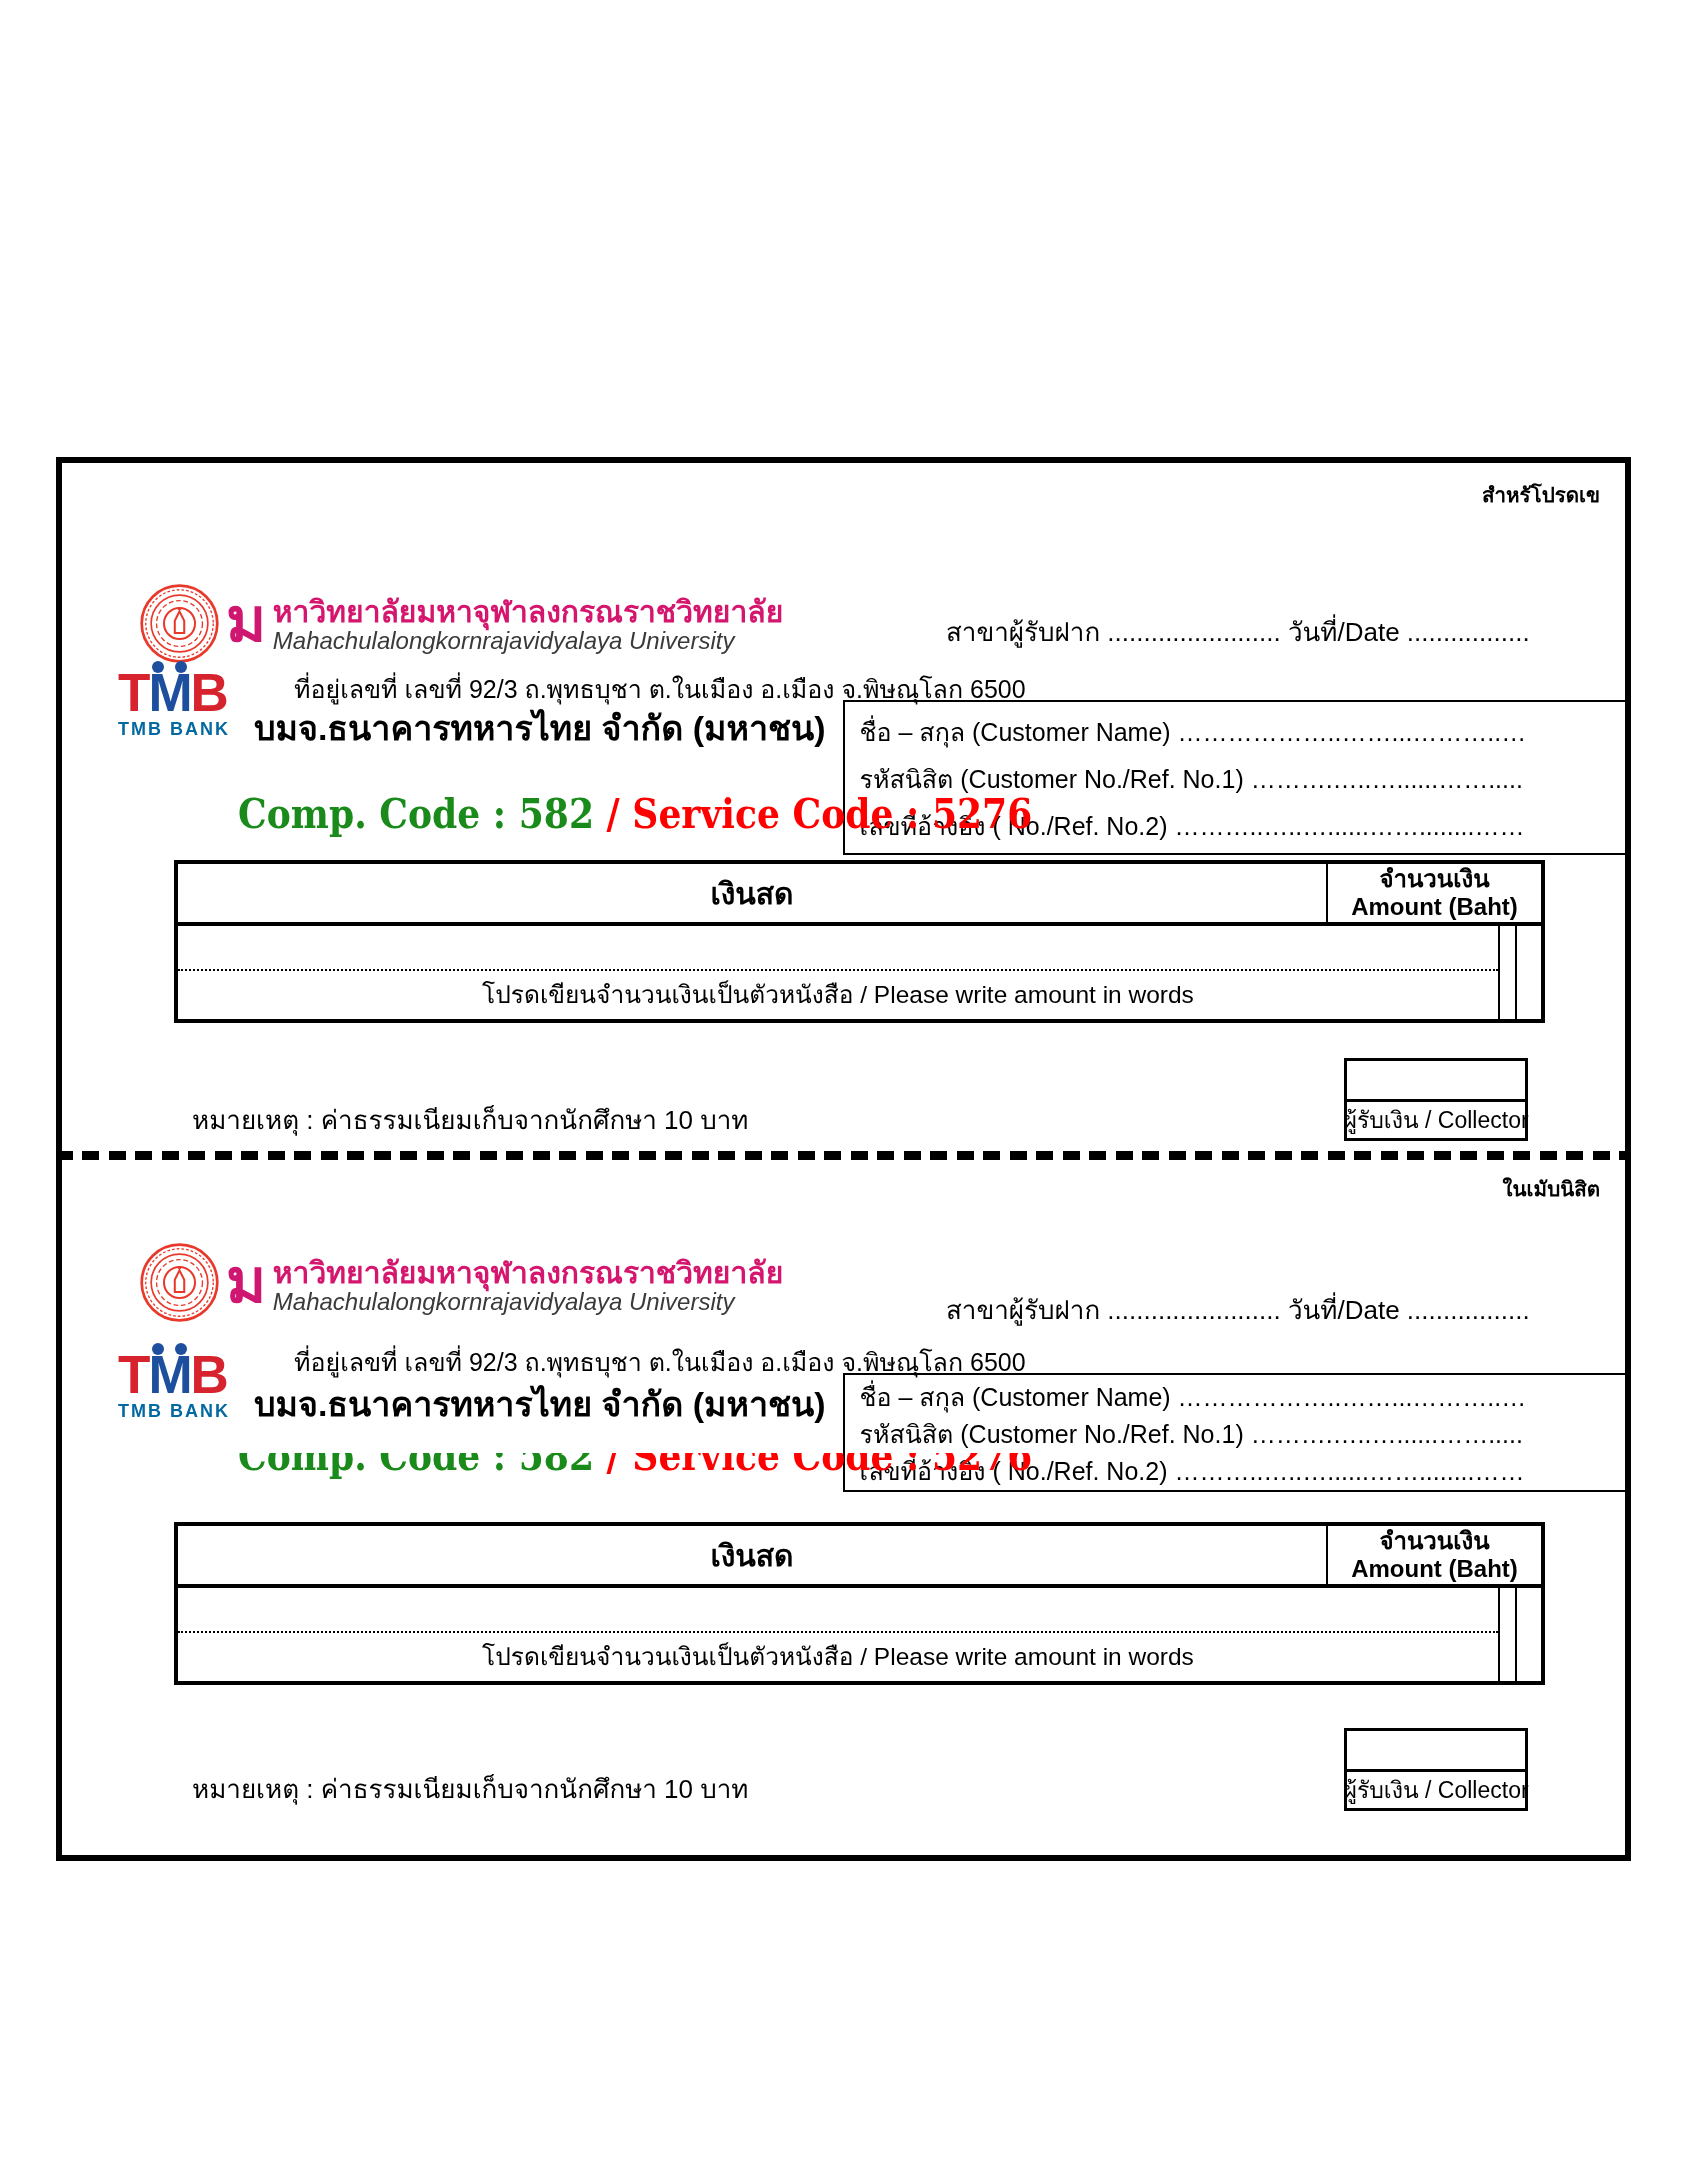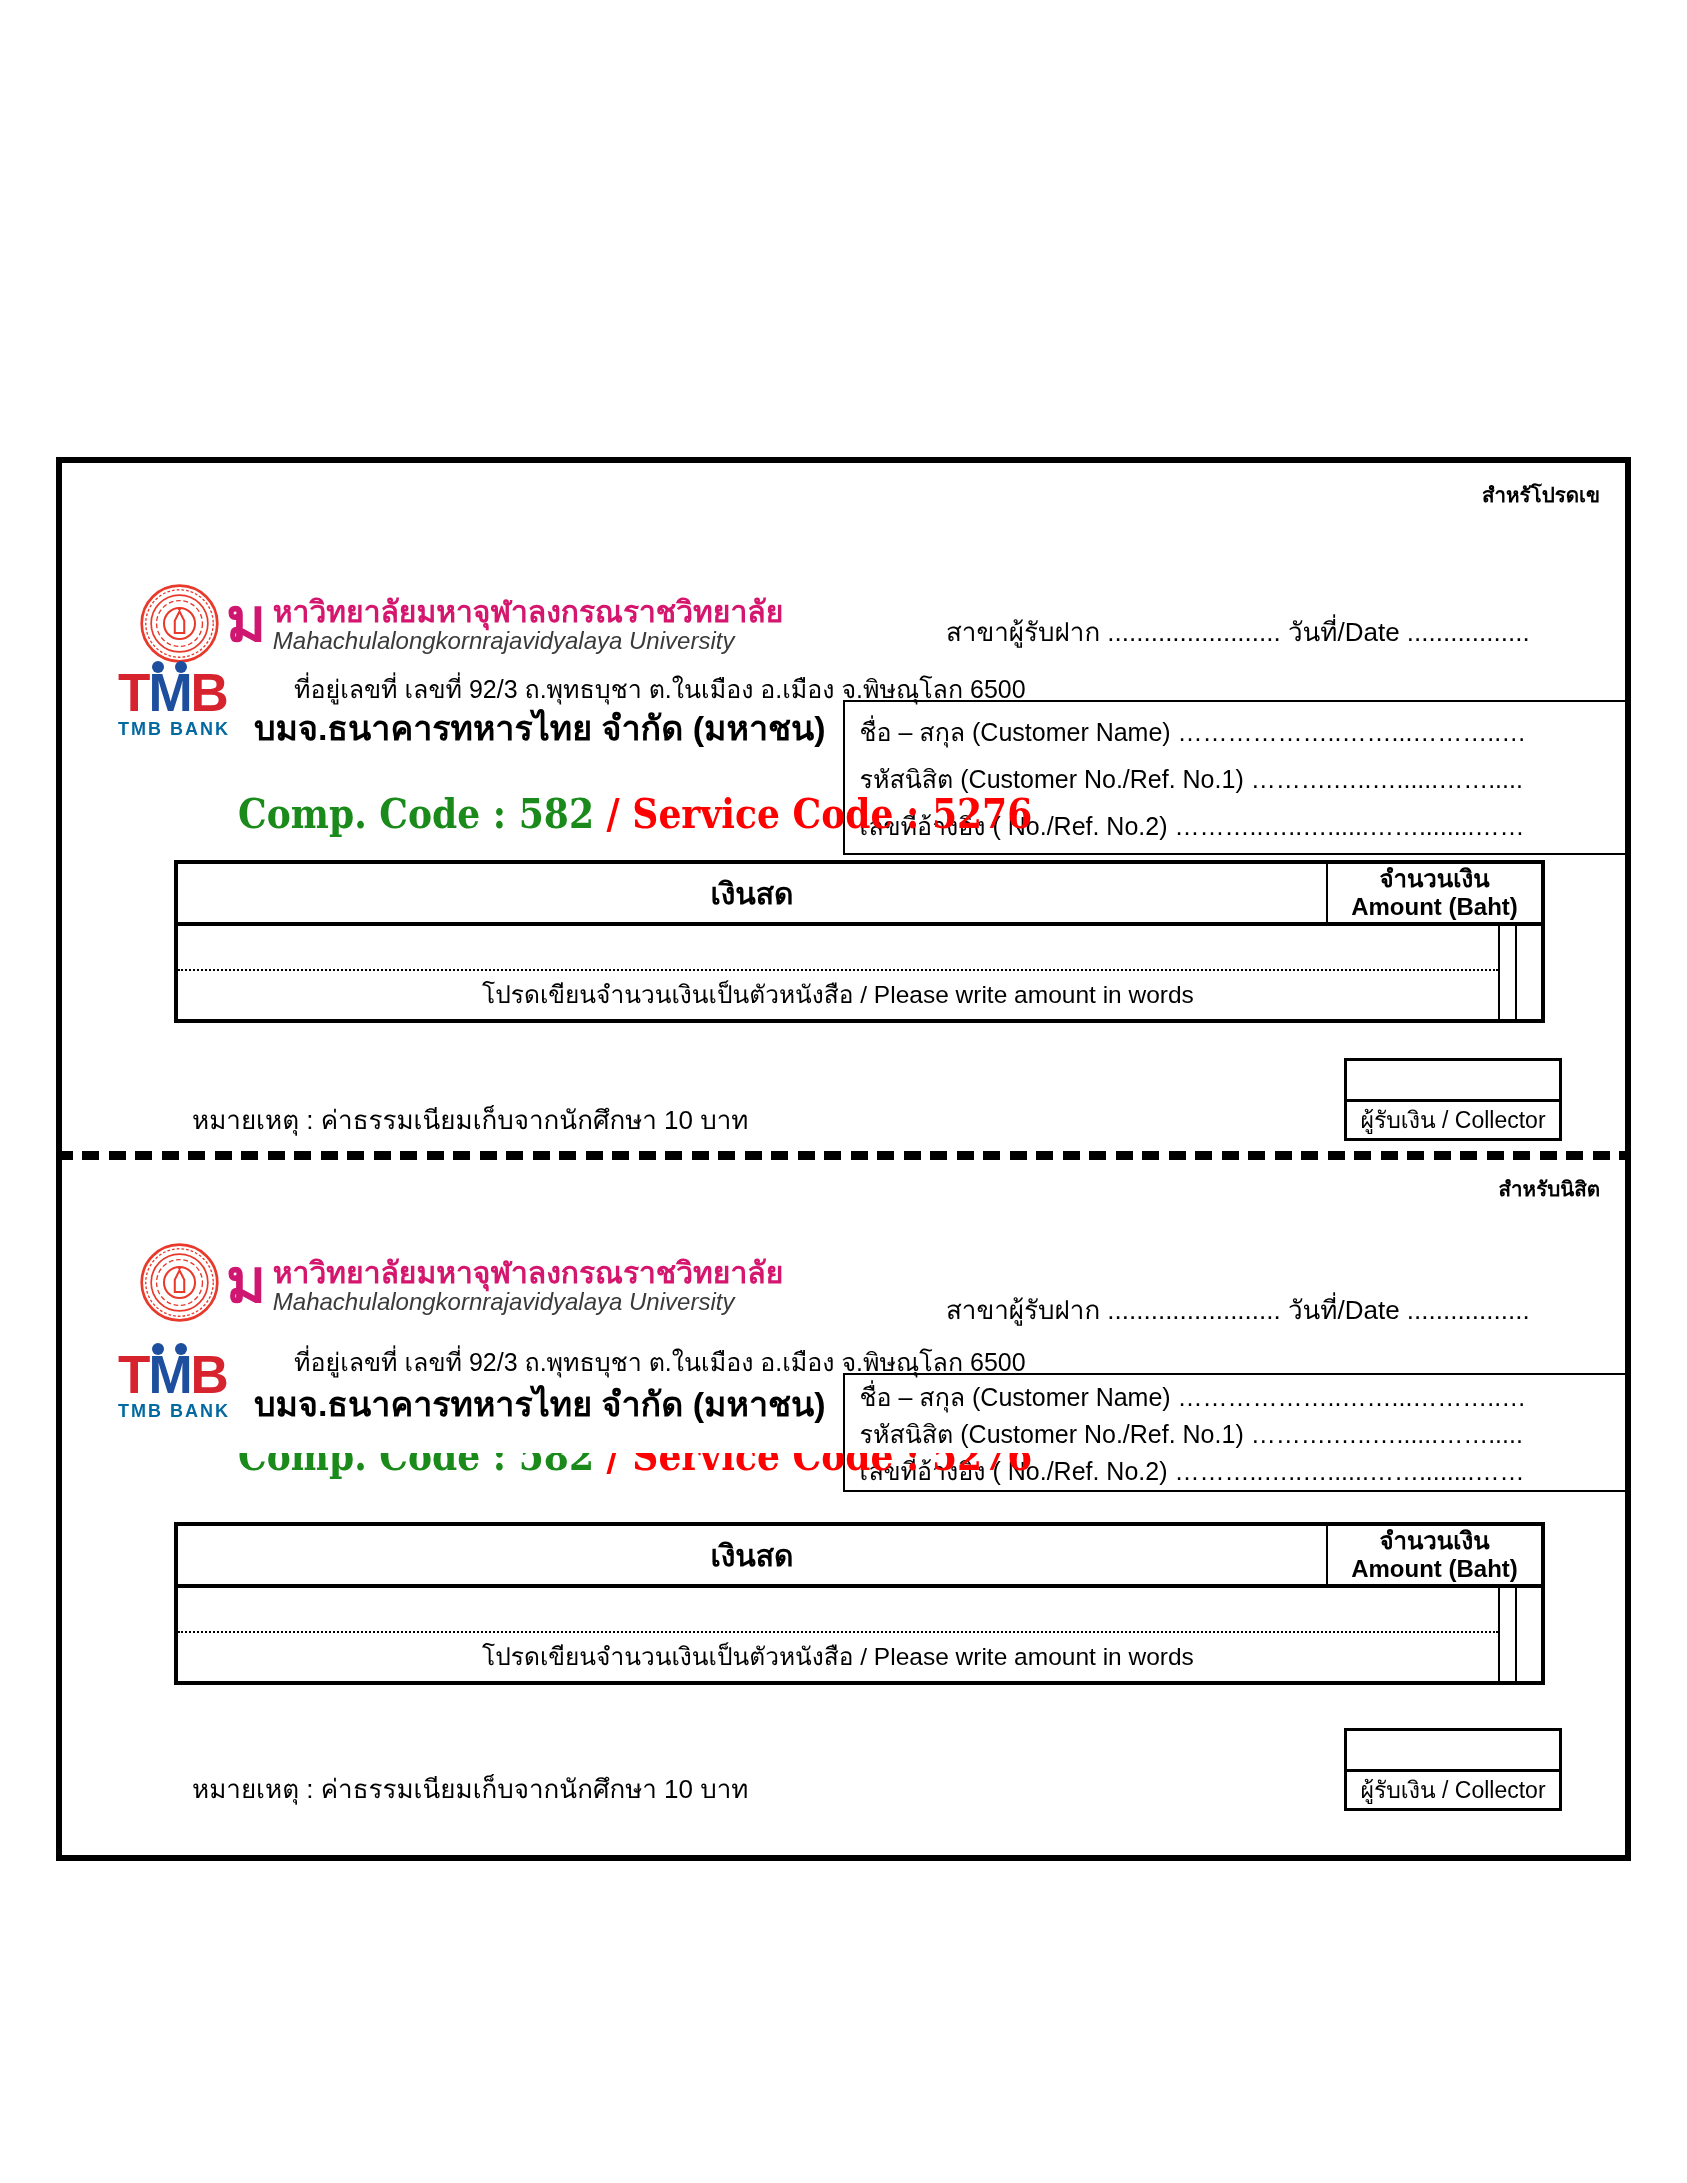--- a/index.html
+++ b/index.html
@@ -72,21 +72,21 @@
   .pt-body{display:flex;flex:1;min-height:0;}
   .pt-b1{width:1322px;border-right:2.6px solid #000;box-sizing:border-box;
          display:flex;flex-direction:column;}
   .pt-space{flex:1;}
   .pt-dotted{border-top:2.6px dotted #000;height:0;}
   .pt-caption{text-align:center;font-size:24.5px;padding:3.3px 0 5.3px;}
   .pt-b2{flex:1;position:relative;}
   .pt-strip{position:absolute;top:0;bottom:0;right:24px;width:0;border-left:2px solid #000;}
 
   
-  .collector{left:1282px;width:218px;border:3.3px solid #000;box-sizing:border-box;background:#fff;}
+  .collector{left:1282px;width:184px;border:3.3px solid #000;box-sizing:border-box;background:#fff;}
   .s1 .collector{top:595px;} .s2 .collector{top:1265px;}
   .col-sign{height:38px;border-bottom:3.3px solid #000;}
   .col-label{height:36px;display:flex;align-items:center;justify-content:center;
              font-size:23px;white-space:nowrap;}
 
   .note{left:130px;font-size:26px;white-space:nowrap;}
   .s1 .note{top:636px;} .s2 .note{top:1305px;}
 
   
   .tear{position:absolute;left:-6px;right:-6px;top:688px;height:9.3px;
@@ -169,21 +169,21 @@
     <div class="collector">
       <div class="col-sign"></div>
       <div class="col-label">ผู้รับเงิน / Collector</div>
     </div>
 
     <div class="note">หมายเหตุ  : ค่าธรรมเนียมเก็บจากนักศึกษา 10 บาท</div>
   </div>
 
   <div class="tear"></div>
   <div class="sec">
-      <div class="copy-label student">สำหรับนิสิต</div>
+      <div class="copy-label student">ในเมับนิสิต</div>
     </div>
 
   <div class="sec s2">
 
     <div class="e-seal">
       <svg viewBox="0 0 120 120" width="81" height="81">
         <circle cx="60" cy="60" r="56" fill="none" stroke="#e8392b" stroke-width="4"></circle>
         <circle cx="60" cy="60" r="50" fill="none" stroke="#e8392b" stroke-width="2" stroke-dasharray="4 3"></circle>
         <circle cx="60" cy="60" r="42" fill="none" stroke="#e8392b" stroke-width="2.5"></circle>
         <circle cx="60" cy="60" r="34" fill="none" stroke="#e8392b" stroke-width="2" stroke-dasharray="7 4"></circle>

